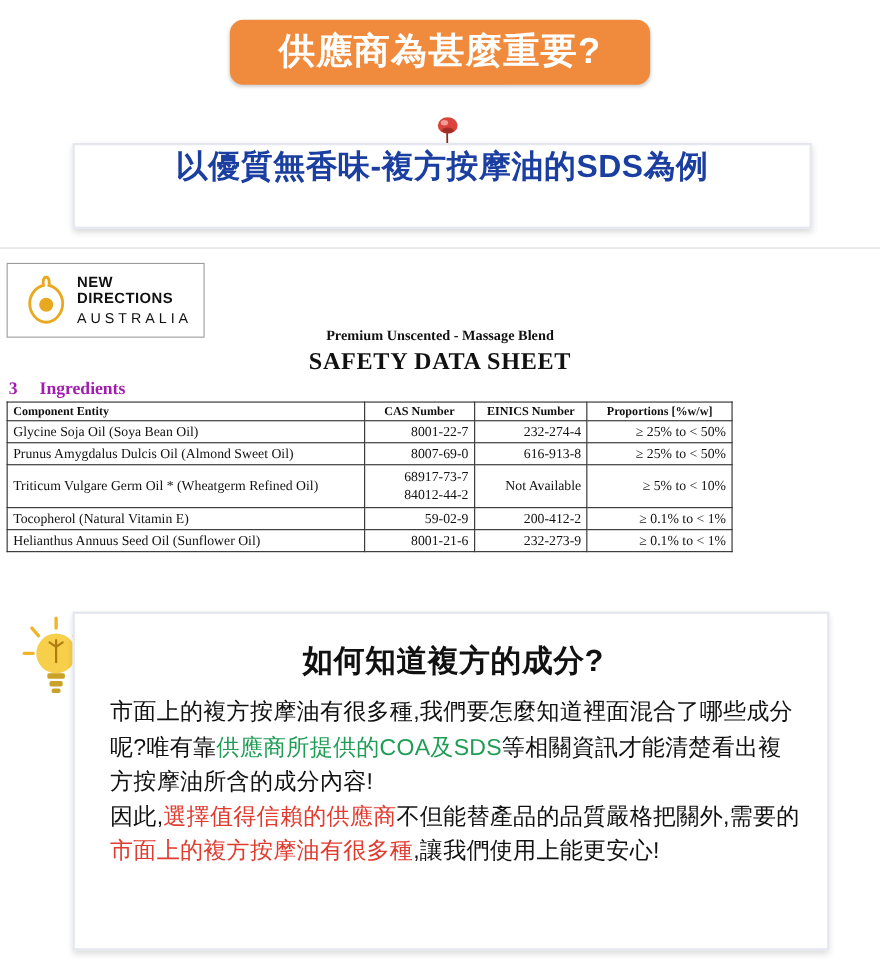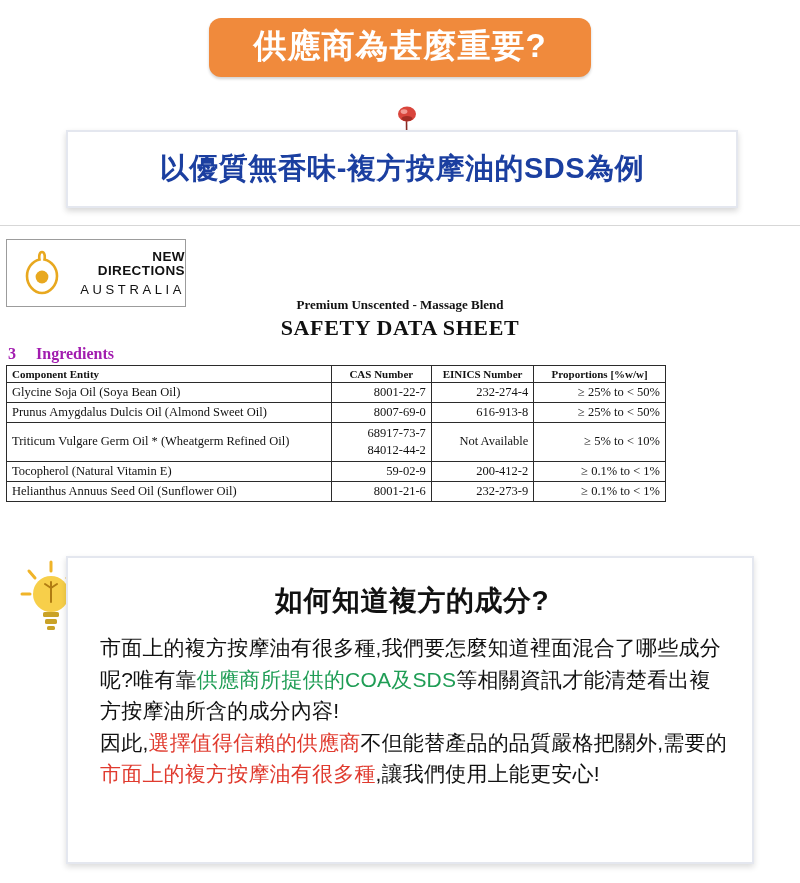--- a/index.html
+++ b/index.html
@@ -52,21 +52,21 @@
   .subtitle-card {
     position: absolute;
     left: 66px;
     top: 130px;
     width: 668px;
     height: 74px;
     background: #ffffff;
     border: 2px solid #e4e7ef;
     box-shadow: 0 3px 6px rgba(0,0,0,0.16);
     display: flex;
-    align-items: center;
+    align-items: flex-start;
     justify-content: center;
   }
   .subtitle-text {
     font-size: 29px;
     font-weight: bold;
     color: #1b3fa0;
     letter-spacing: 0.5px;
     white-space: nowrap;
   }
 
@@ -94,21 +94,20 @@
     left: 6px;
     top: 14px;
     width: 180px;
     height: 68px;
     border: 1px solid #9c9c9c;
     background: #ffffff;
     display: flex;
     align-items: center;
     padding-left: 16px;
     box-sizing: border-box;
-    text-align: right;
   }
   .logo-mark {
     width: 38px;
     height: 46px;
     flex: 0 0 38px;
     position: relative;
   }
   .logo-text {
     margin-left: 9px;
     line-height: 1.05;

